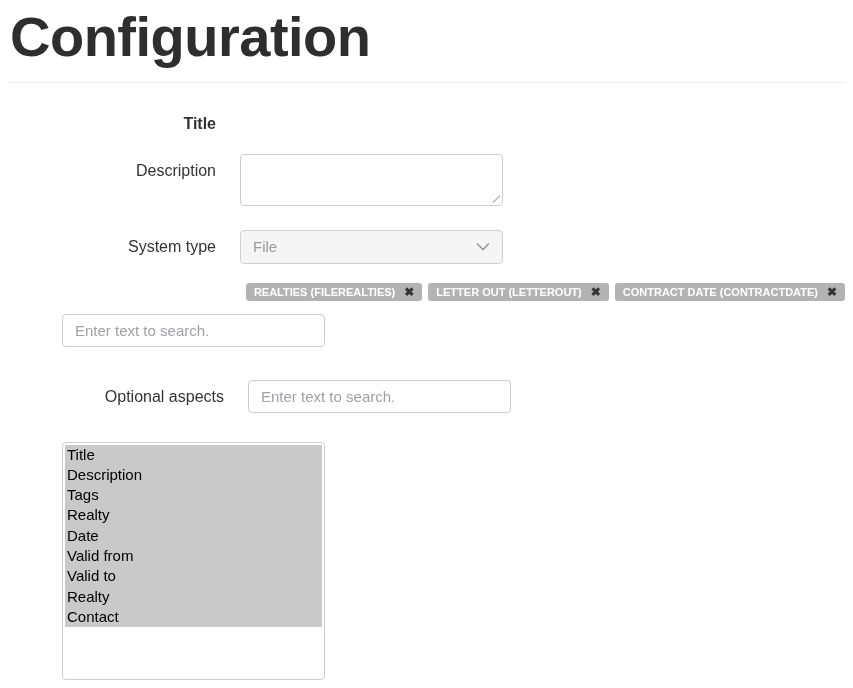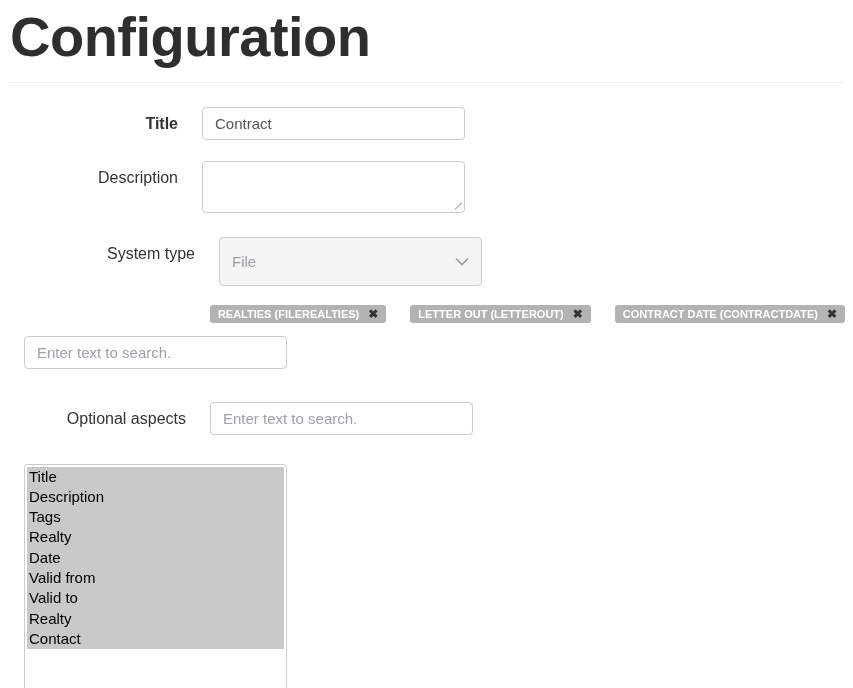--- a/index.html
+++ b/index.html
@@ -21,24 +21,24 @@
     color: #2e2e2e;
     letter-spacing: -0.5px;
   }
   hr.divider {
     border: none;
     border-top: 1px solid #eeeeee;
     margin: 0 8px 24px 8px;
   }
 
   form { margin: 0; }
-  .form-group { display: flex; align-items: flex-start; }
+  .form-group { display: flex; align-items: flex-start; padding-left: 38px; }
   .mb-21 { margin-bottom: 21px; }
   .mb-24 { margin-bottom: 24px; }
-  .mb-19 { margin-bottom: 19px; margin-left: 17px; }
+  .mb-19 { margin-bottom: 19px; }
   .mb-33 { margin-bottom: 33px; }
   .mb-29 { margin-bottom: 29px; margin-left: 8px; }
 
   .control-label {
     width: 178px;
     flex-shrink: 0;
     text-align: right;
     font-size: 16px;
     line-height: 19px;
     padding-top: 7px;
@@ -84,38 +84,38 @@
     bottom: 3px;
     width: 9px;
     height: 9px;
     background: repeating-linear-gradient(135deg, transparent 0 2px, #bbbbbb 2px 3px, transparent 3px 5px);
     clip-path: polygon(100% 0, 100% 100%, 0 100%);
     pointer-events: none;
   }
 
   .select-box {
     width: 263px;
-    height: 49px;
+    height: 34px;
     padding: 0 12px;
     border: 1px solid #cfcfcf;
     border-radius: 4px;
     background: #f5f5f5;
     color: #9a9aa0;
     font-size: 15px;
     display: flex;
     align-items: center;
     justify-content: space-between;
     cursor: default;
   }
   .chevron { width: 14px; height: 9px; flex-shrink: 0; }
 
   .tags-row {
     display: flex;
     justify-content: flex-end;
-    gap: 24px;
+    gap: 6px;
     margin-bottom: 13px;
     min-height: 18px;
   }
   .tag {
     background: #b3b3b3;
     color: #ffffff;
     border-radius: 3px;
     height: 18px;
     line-height: 18px;
     padding: 0 8px;
@@ -157,23 +157,20 @@
 <body>
 
 <div class="page">
   <h1 class="page-title">Configuration</h1>
   <hr class="divider">
 
   <form>
 
     <div class="form-group mb-21">
       <label class="control-label bold">Title</label>
-      <div class="control-col">
-        <input type="text" class="text-input" value="Contract" style="">
-      </div>
     </div>
 
     <div class="form-group mb-24">
       <label class="control-label">Description</label>
       <div class="control-col">
         <div class="textarea-wrap">
           <textarea class="text-area" style=""></textarea>
           <span class="resize-handle"></span>
         </div>
       </div>

